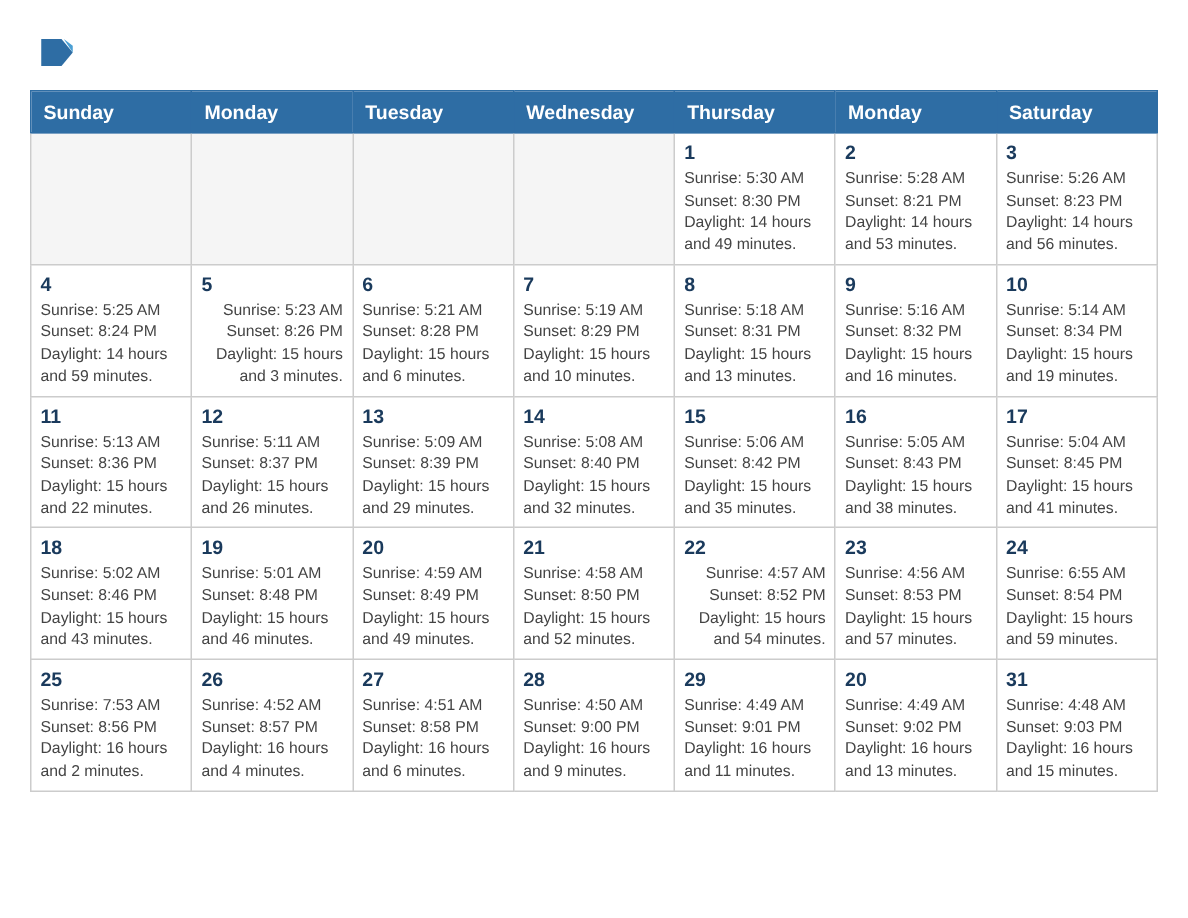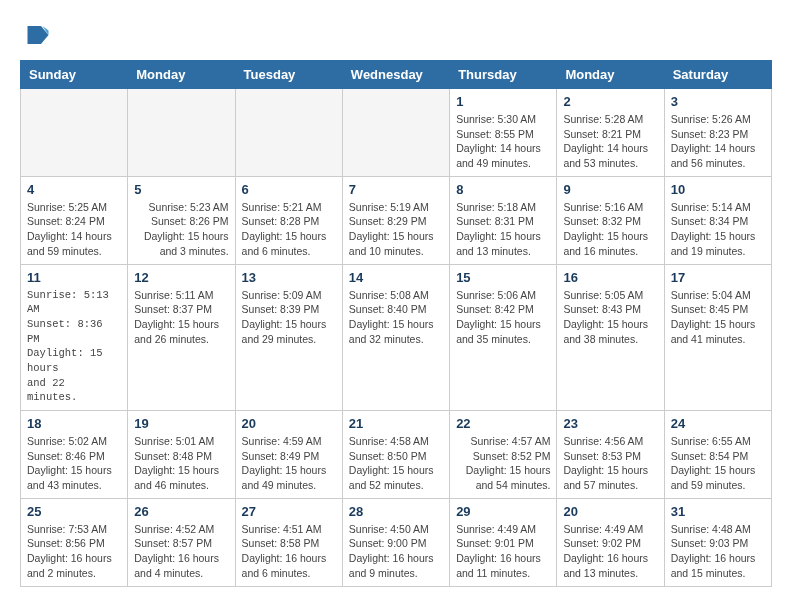--- a/index.html
+++ b/index.html
@@ -129,21 +129,21 @@
     </thead>
     <tbody id="calendar-body">
     <tr>
           <td class="empty"></td>
           <td class="empty"></td>
           <td class="empty"></td>
           <td class="empty"></td>
           <td>
             <span class="day-number">1</span>
             <div class="day-info" style="white-space: pre-line;">Sunrise: 5:30 AM
-Sunset: 8:55 PM
+Sunset: 8:30 PM
 Daylight: 14 hours
 and 49 minutes.</div>
           </td>
           <td>
             <span class="day-number">2</span>
             <div class="day-info" style="white-space: pre-line;">Sunrise: 5:28 AM
 Sunset: 8:21 PM
 Daylight: 14 hours
 and 53 minutes.</div>
           </td>
@@ -202,21 +202,21 @@
             <span class="day-number">10</span>
             <div class="day-info" style="white-space: pre-line;">Sunrise: 5:14 AM
 Sunset: 8:34 PM
 Daylight: 15 hours
 and 19 minutes.</div>
           </td>
         </tr>
         <tr>
           <td>
             <span class="day-number">11</span>
-            <div class="day-info" style="white-space: pre-line; font-family: Liberation Mono, monospace;">Sunrise: 5:13 AM
+            <div class="day-info" style="white-space: pre-line;">Sunrise: 5:13 AM
 Sunset: 8:36 PM
 Daylight: 15 hours
 and 22 minutes.</div>
           </td>
           <td>
             <span class="day-number">12</span>
             <div class="day-info" style="white-space: pre-line;">Sunrise: 5:11 AM
 Sunset: 8:37 PM
 Daylight: 15 hours
 and 26 minutes.</div>

